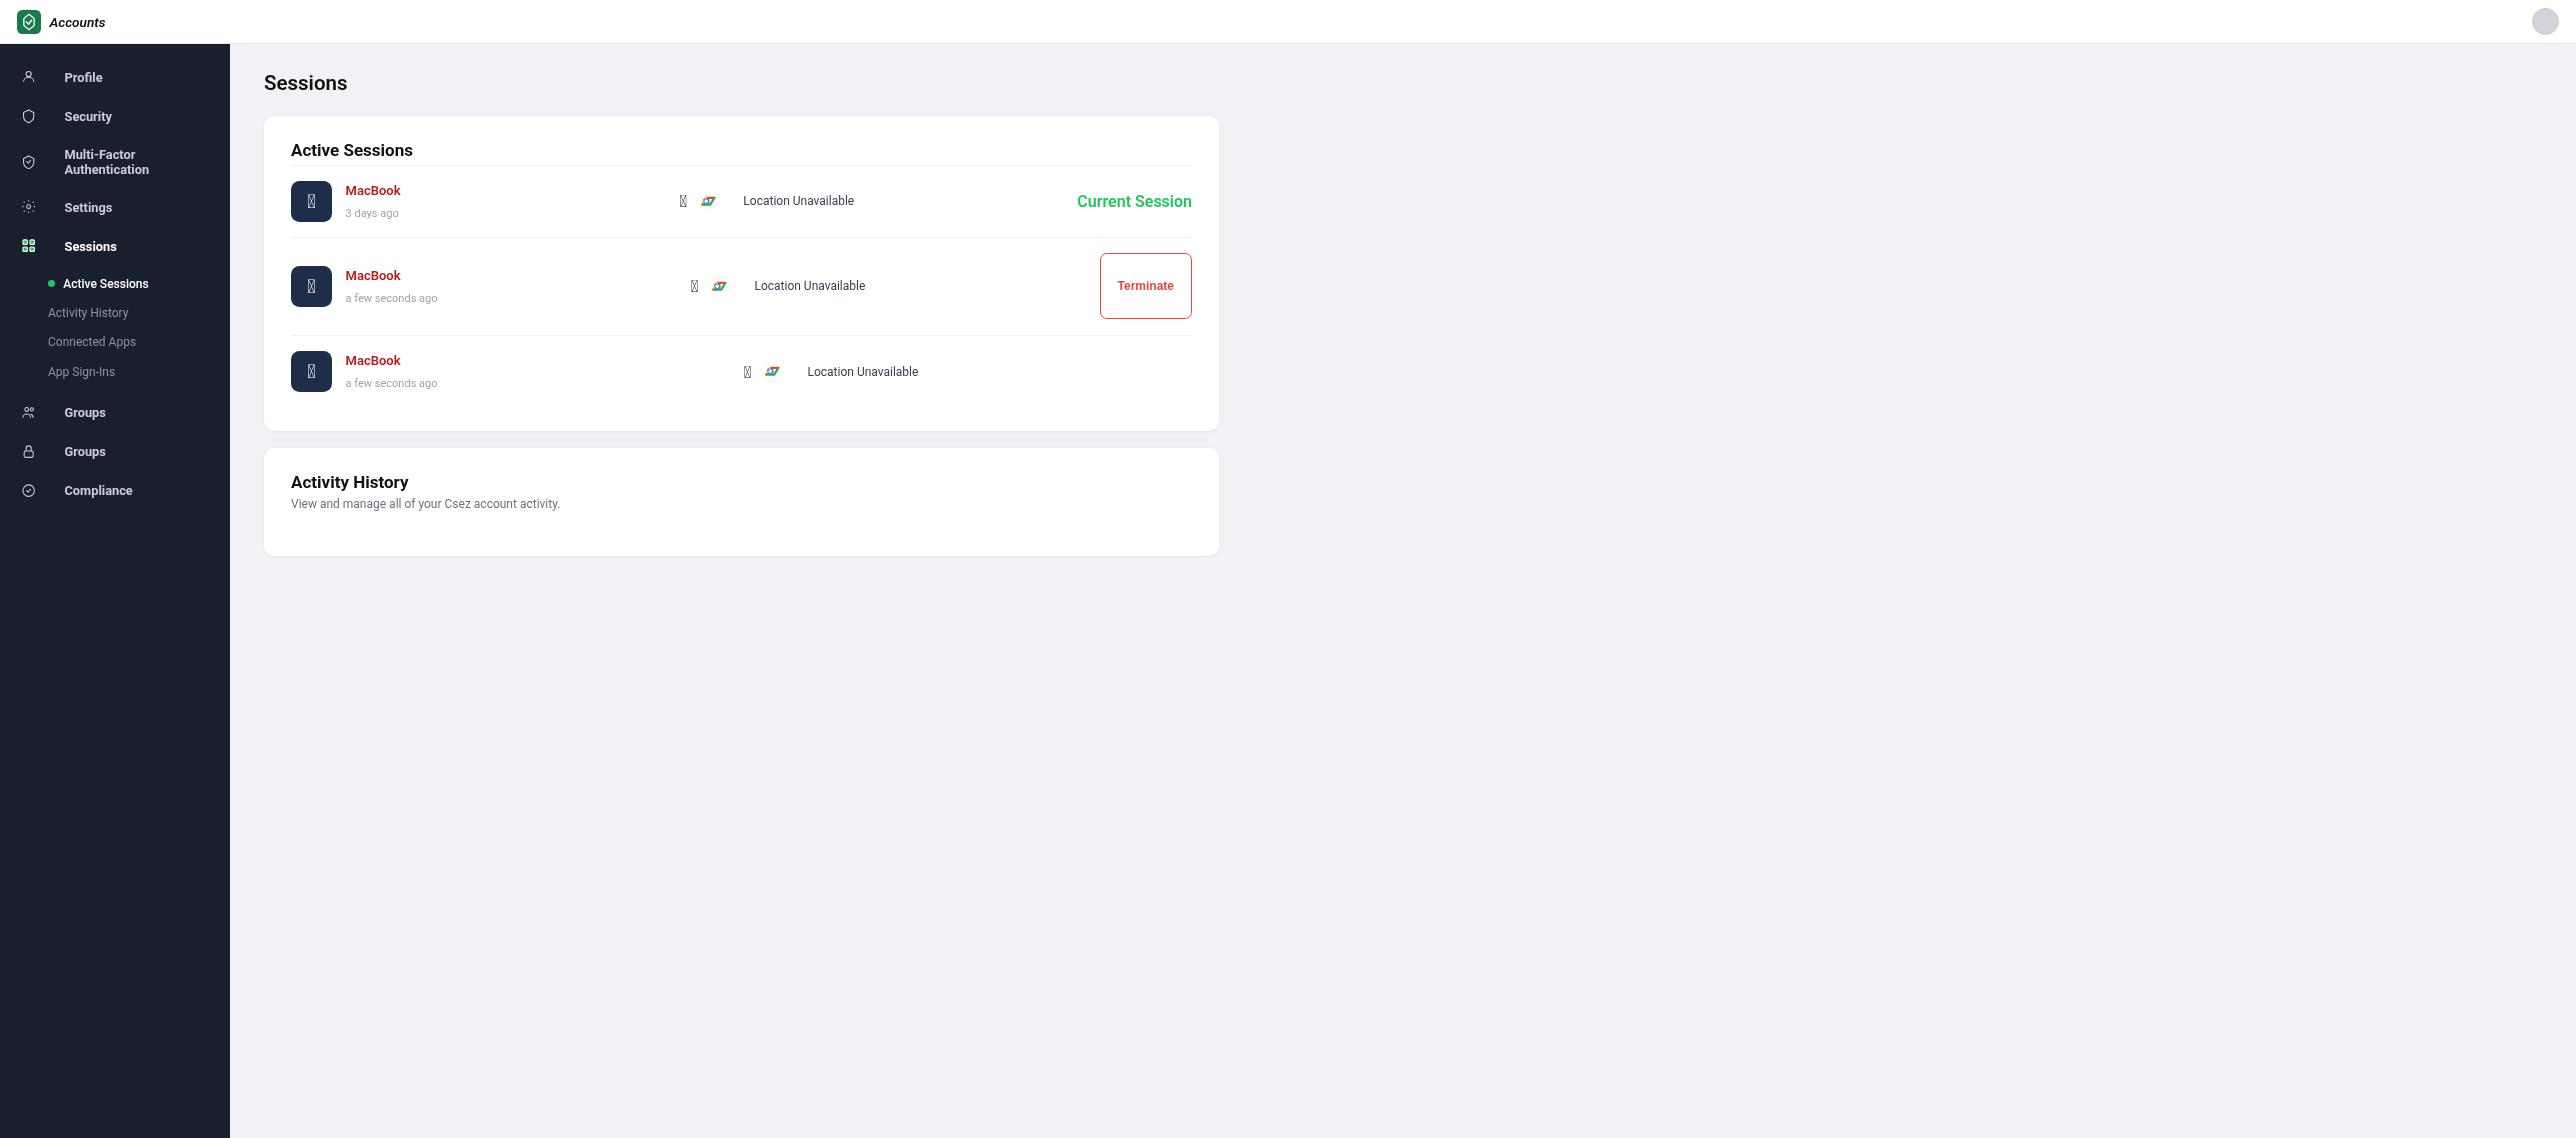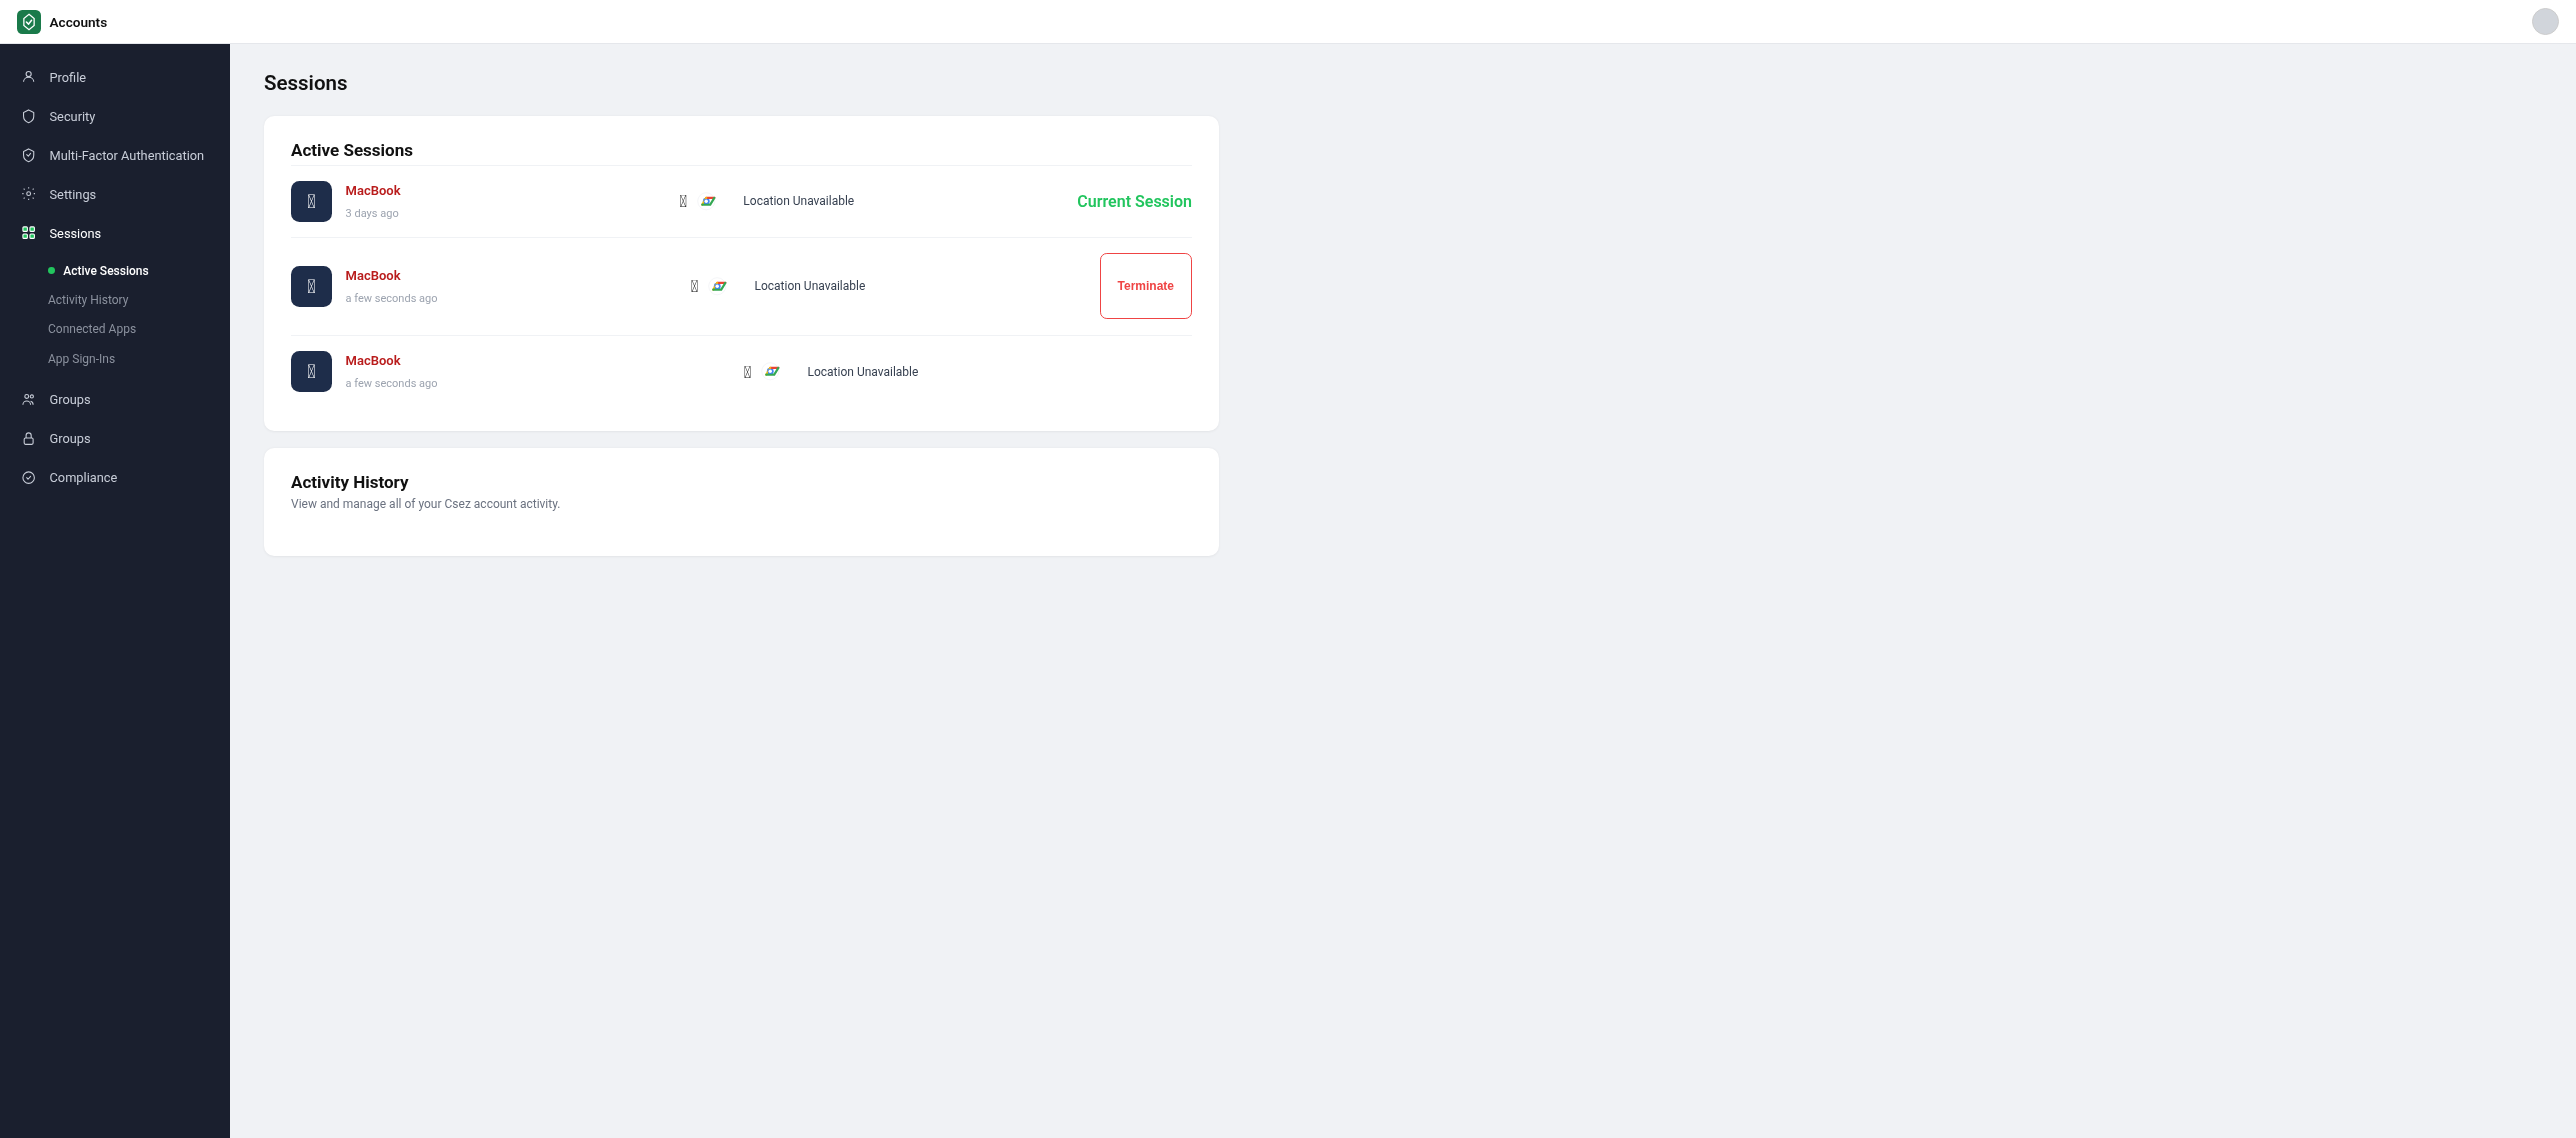--- a/index.html
+++ b/index.html
@@ -3,41 +3,41 @@
   <meta charset="utf-8">
   <style>
     * { box-sizing: border-box; margin: 0; padding: 0; }
     body { font-family: -apple-system, BlinkMacSystemFont, 'Segoe UI', Roboto, sans-serif; background: #f0f2f5; display: flex; height: 100vh; overflow: hidden; }
 
     
     .topbar {
       position: fixed; top: 0; left: 0; right: 0; height: 44px;
       background: #fff; border-bottom: 0.9px solid #e5e7eb;
       display: flex; align-items: center; padding: 0 17px;
-      z-index: 100; justify-content: space-between;
+      z-index: 100; justify-content: space-between; font-style: italic;
     }
     .topbar-left { display: flex; align-items: center; gap: 8.5px; }
     .topbar-logo { width: 24px; height: 24px; }
     .topbar-title { font-size: 13.6px; font-weight: 600; color: #111; }
     .topbar-avatar {
       width: 27px; height: 27px; border-radius: 50%;
       background: #d1d5db; border: 0.9px solid #ccc;
     }
 
     
     .sidebar {
       width: 230px; min-height: 100vh; background: #1a1f2e;
       padding-top: 44px; flex-shrink: 0;
       display: flex; flex-direction: column;
     }
     .sidebar-nav { padding: 13.6px 0; }
     .sidebar-item {
-      display: flex; align-items: center; gap: 12px;
+      display: flex; align-items: center; gap: 27px;
       padding: 11px 20.5px; cursor: pointer;
-      color: #c8cdd8; font-size: 12.8px; font-weight: 400;
+      color: #c8cdd8; font-size: 12.8px; font-weight: 700;
       transition: background 0.15s;
     }
     .sidebar-item.active { color: #fff; }
     .sidebar-item .icon { width: 17px; height: 17px; flex-shrink: 0; display: flex; align-items: center; justify-content: center; }
     .sidebar-icon-svg { width: 15.3px; height: 15.3px; stroke: currentColor; fill: none; stroke-width: 1.7; }
 
     
     .sidebar-subnav { padding: 3.4px 0 6.8px 0; }
     .sidebar-subitem {
       display: flex; align-items: center; gap: 8.5px;

